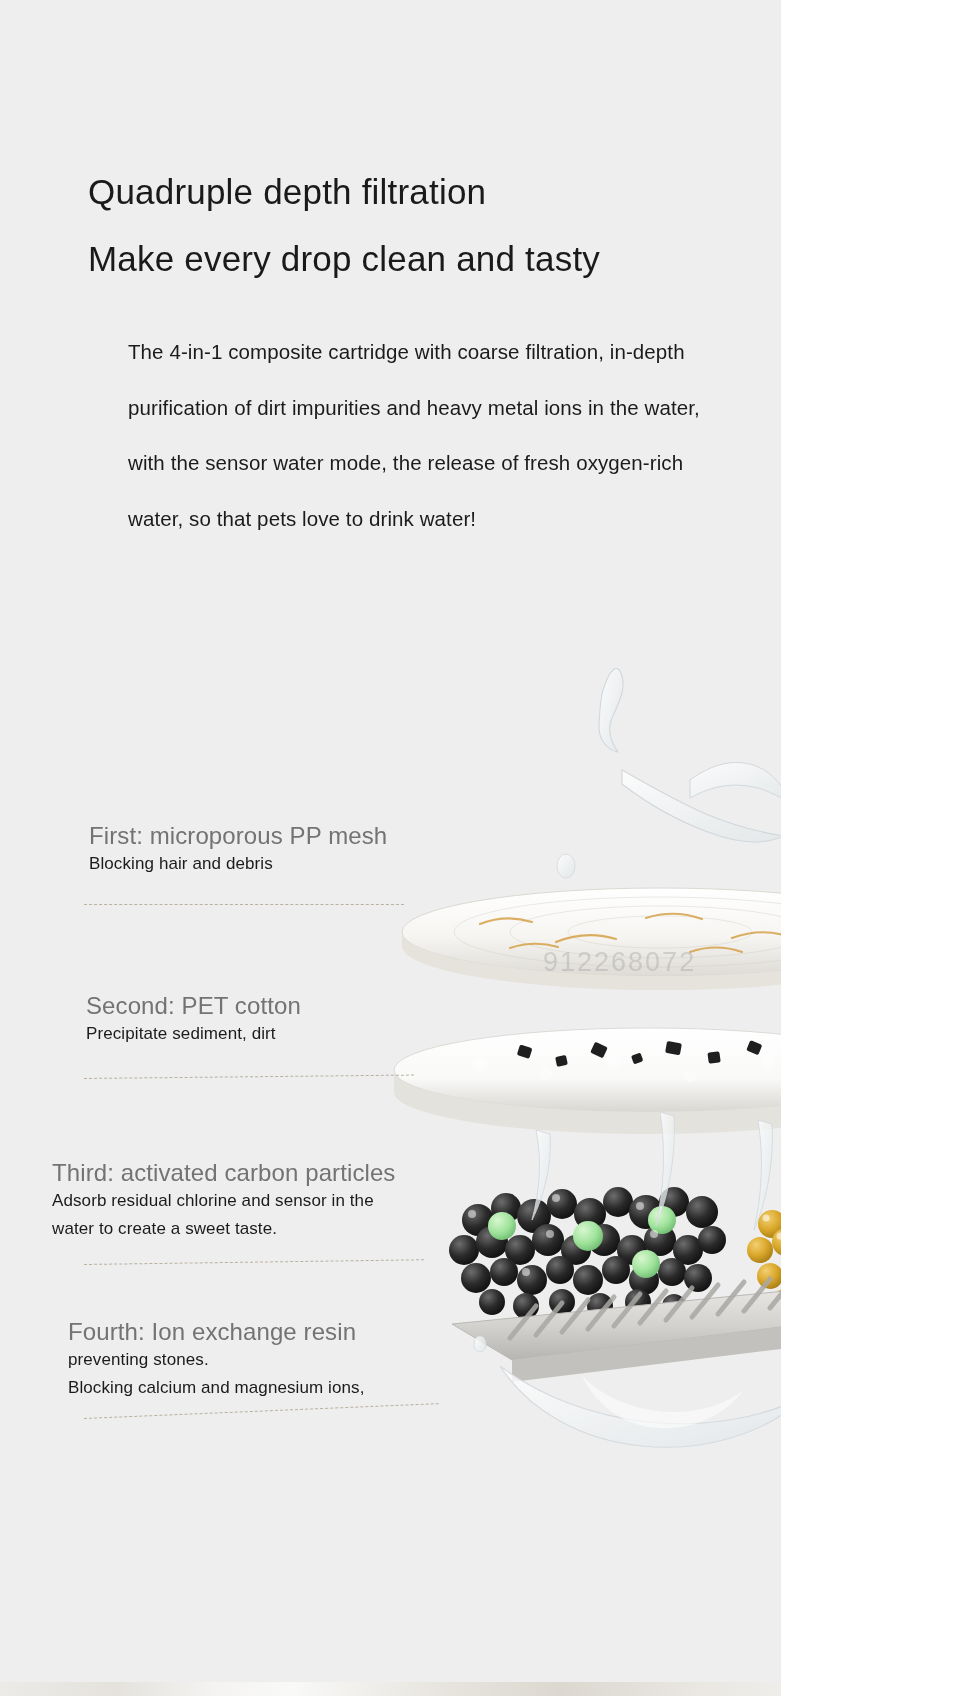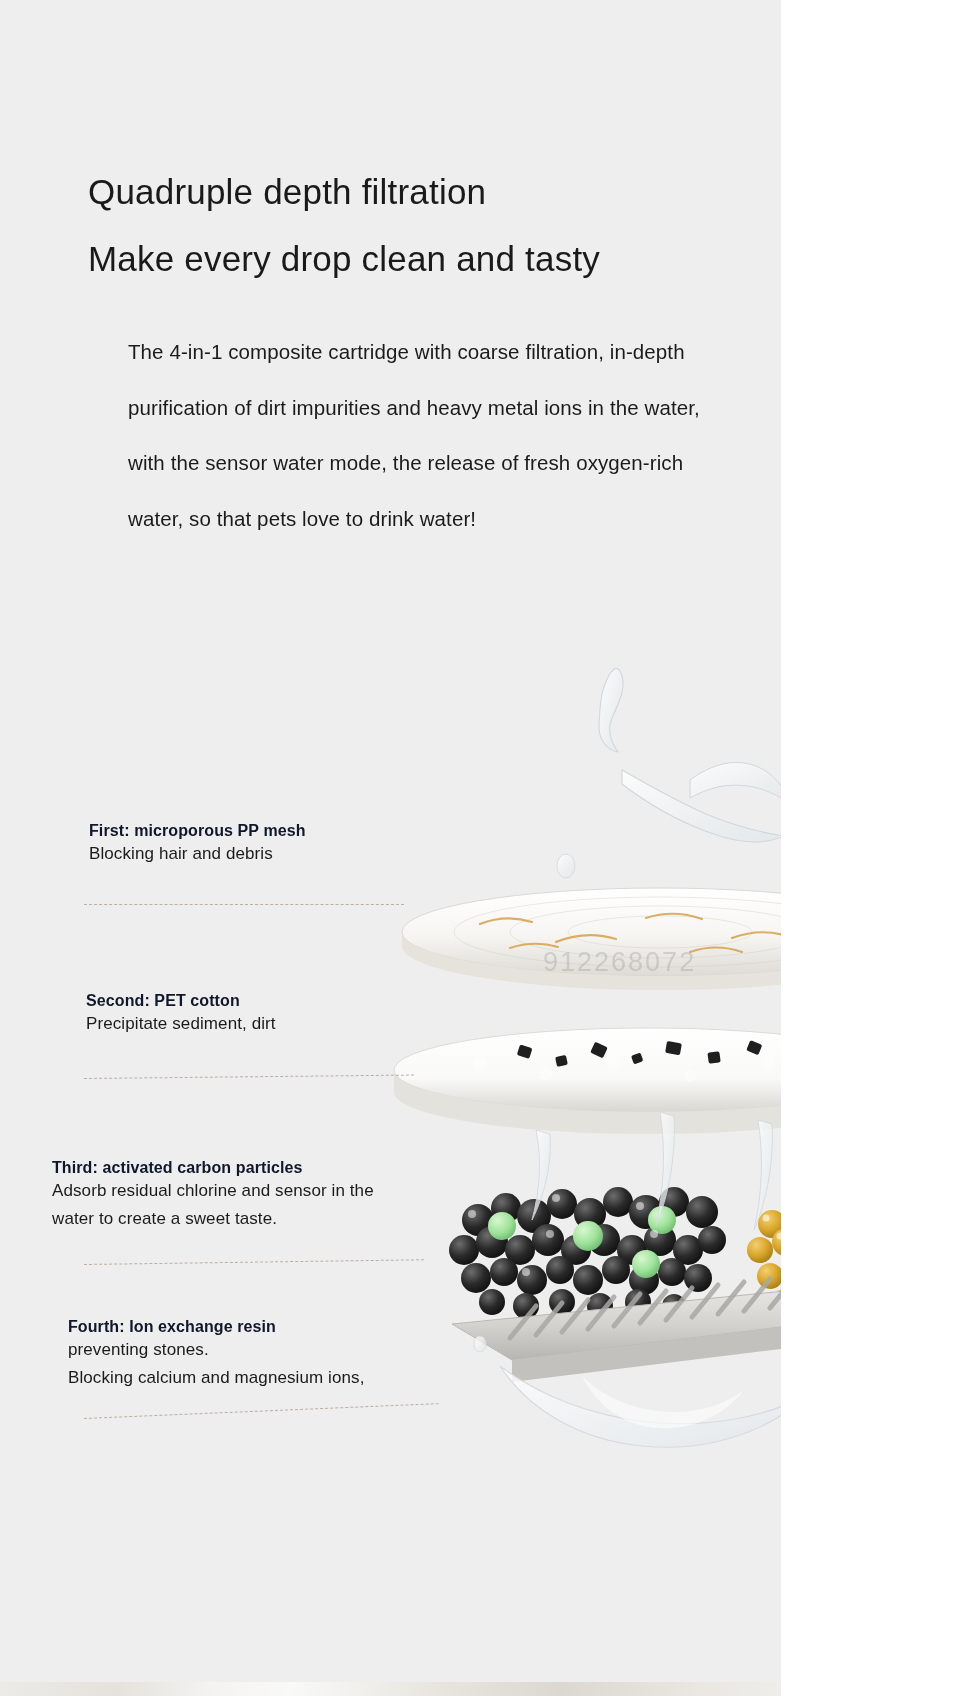--- a/index.html
+++ b/index.html
@@ -58,23 +58,23 @@
     color: #1a1a1a;
     letter-spacing: 0.2px;
     white-space: nowrap;
   }
 
   
   .stage {
     position: absolute;
   }
   .stage-title {
-    font-size: 16px;
-    font-weight: bold;
-    color: #0f172a;
+    font-size: 24px;
+    font-weight: normal;
+    color: #737373;
     white-space: nowrap;
     letter-spacing: 0.1px;
   }
   .stage-desc {
     font-size: 17px;
     color: #1b1b1b;
     letter-spacing: 0.1px;
     line-height: 1.62;
     white-space: nowrap;
   }

